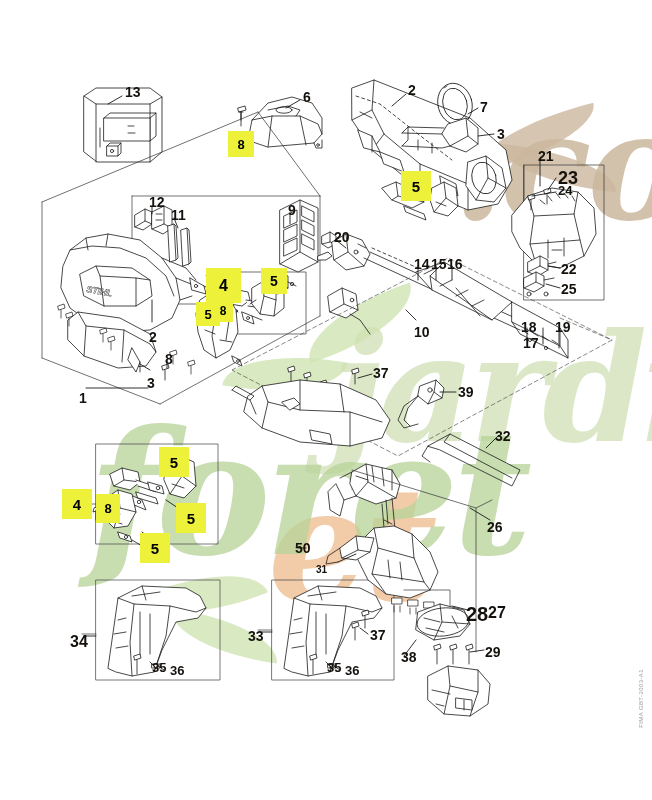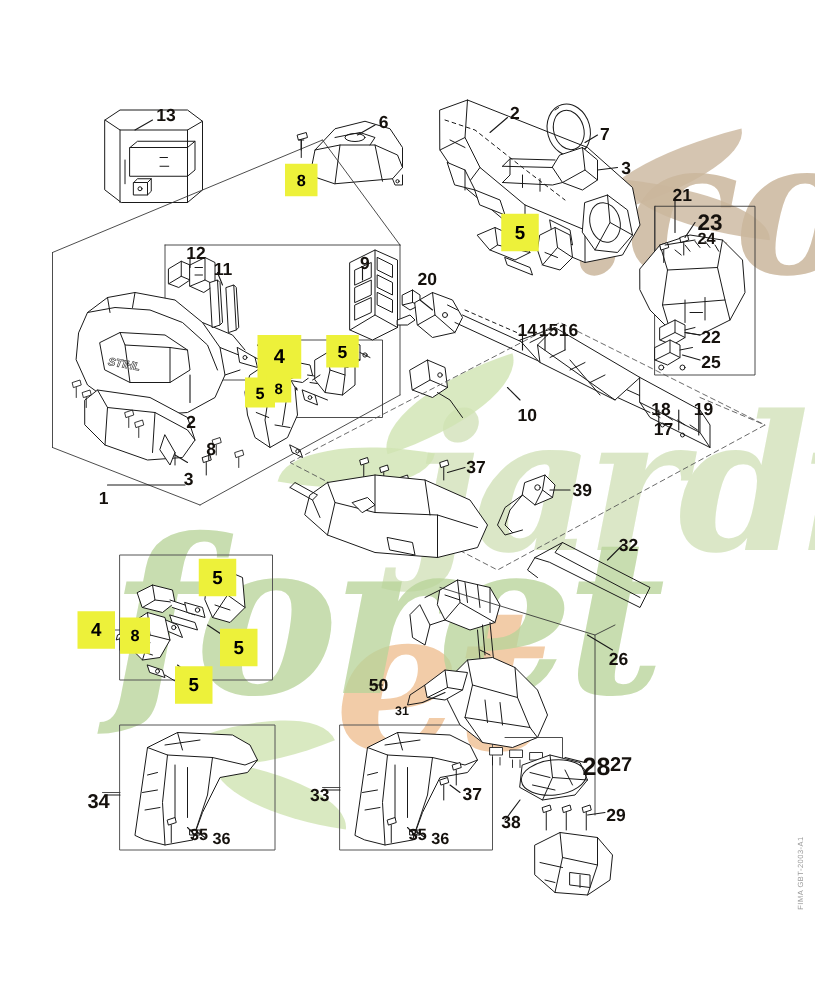--- a/index.html
+++ b/index.html
@@ -694,21 +694,21 @@
       <div class="num" style="left: 303px; top: 90px; font-size: 14px;">6</div>
       <div class="num" style="left: 408px; top: 83px; font-size: 14px;">2</div>
       <div class="num" style="left: 480px; top: 100px; font-size: 14px;">7</div>
       <div class="num" style="left: 497px; top: 127px; font-size: 14px;">3</div>
       <div class="num" style="left: 538px; top: 149px; font-size: 14px;">21</div>
       <div class="num" style="left: 558px; top: 169px; font-size: 18px;">23</div>
       <div class="num" style="left: 558px; top: 184px; font-size: 13px;">24</div>
       <div class="num" style="left: 149px; top: 195px; font-size: 14px;">12</div>
       <div class="num" style="left: 171px; top: 208px; font-size: 14px;">11</div>
       <div class="num" style="left: 288px; top: 203px; font-size: 14px;">9</div>
-      <div class="num" style="left: 334px; top: 216px; font-size: 14px;">20</div>
+      <div class="num" style="left: 334px; top: 230px; font-size: 14px;">20</div>
       <div class="num" style="left: 414px; top: 257px; font-size: 14px;">14</div>
       <div class="num" style="left: 431px; top: 257px; font-size: 14px;">15</div>
       <div class="num" style="left: 447px; top: 257px; font-size: 14px;">16</div>
       <div class="num" style="left: 561px; top: 262px; font-size: 14px;">22</div>
       <div class="num" style="left: 561px; top: 282px; font-size: 14px;">25</div>
       <div class="num" style="left: 149px; top: 330px; font-size: 14px;">2</div>
       <div class="num" style="left: 165px; top: 352px; font-size: 14px;">8</div>
       <div class="num" style="left: 147px; top: 376px; font-size: 14px;">3</div>
       <div class="num" style="left: 79px; top: 391px; font-size: 14px;">1</div>
       <div class="num" style="left: 414px; top: 325px; font-size: 14px;">10</div>

